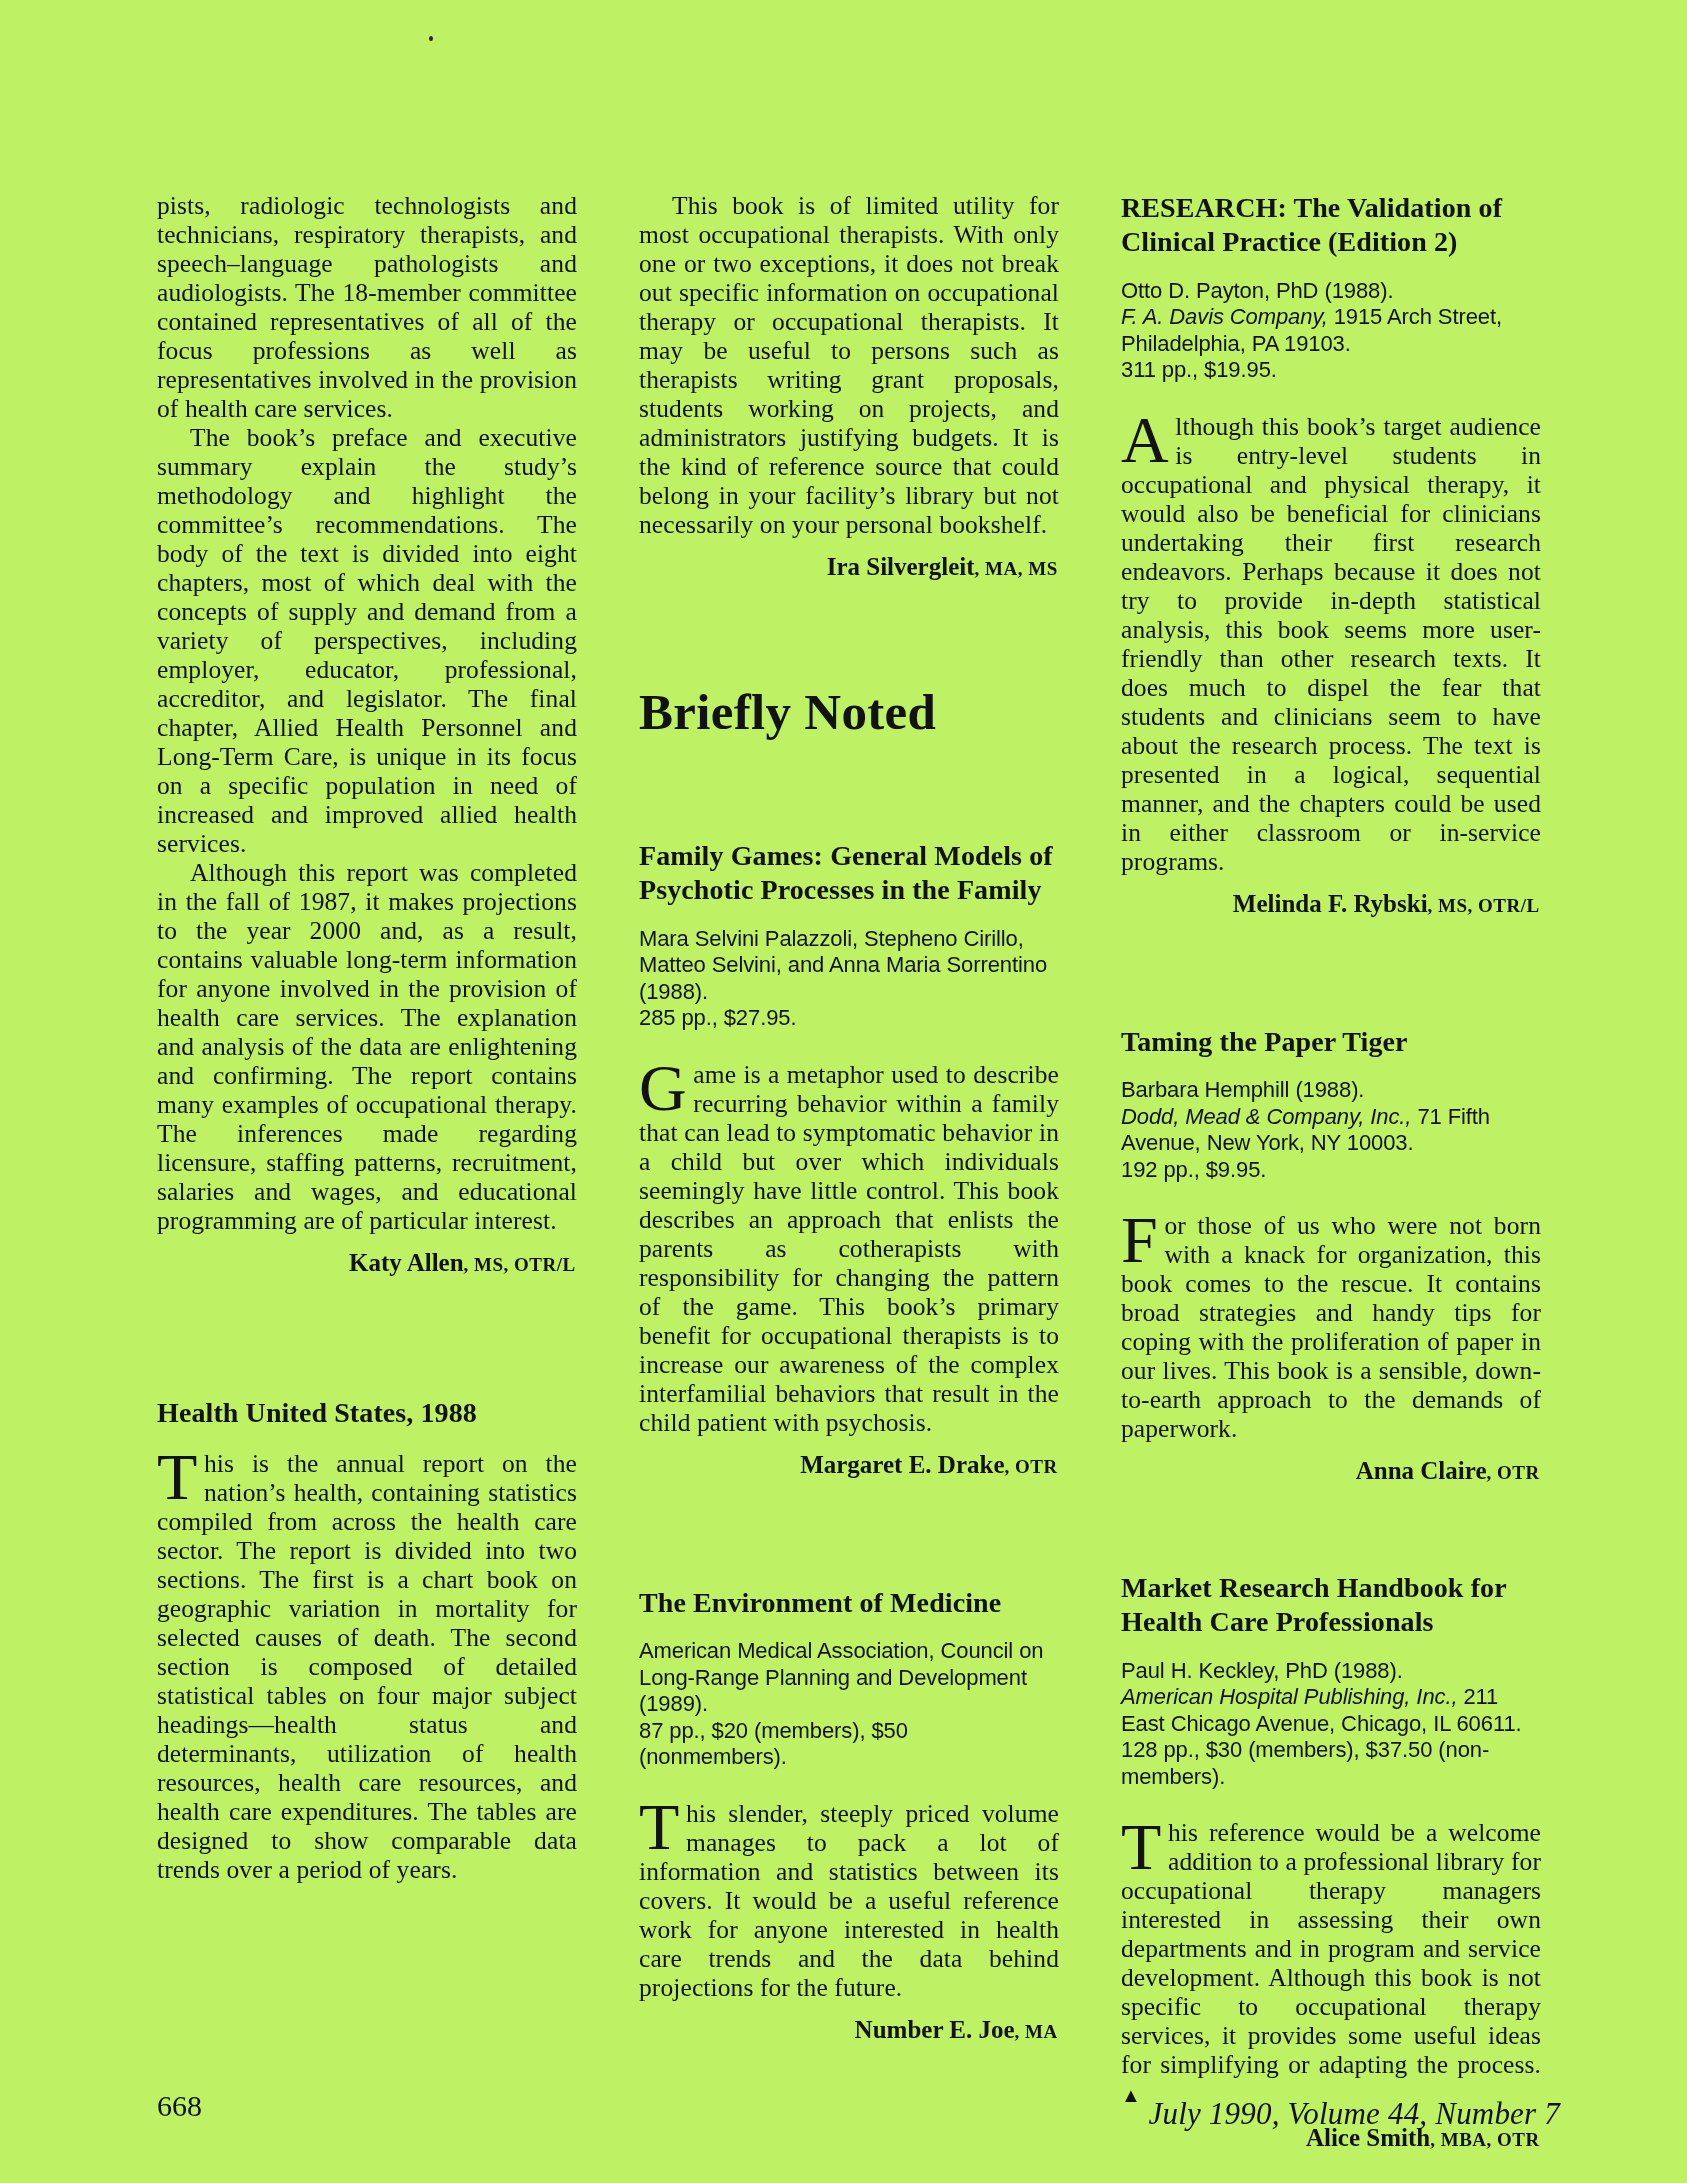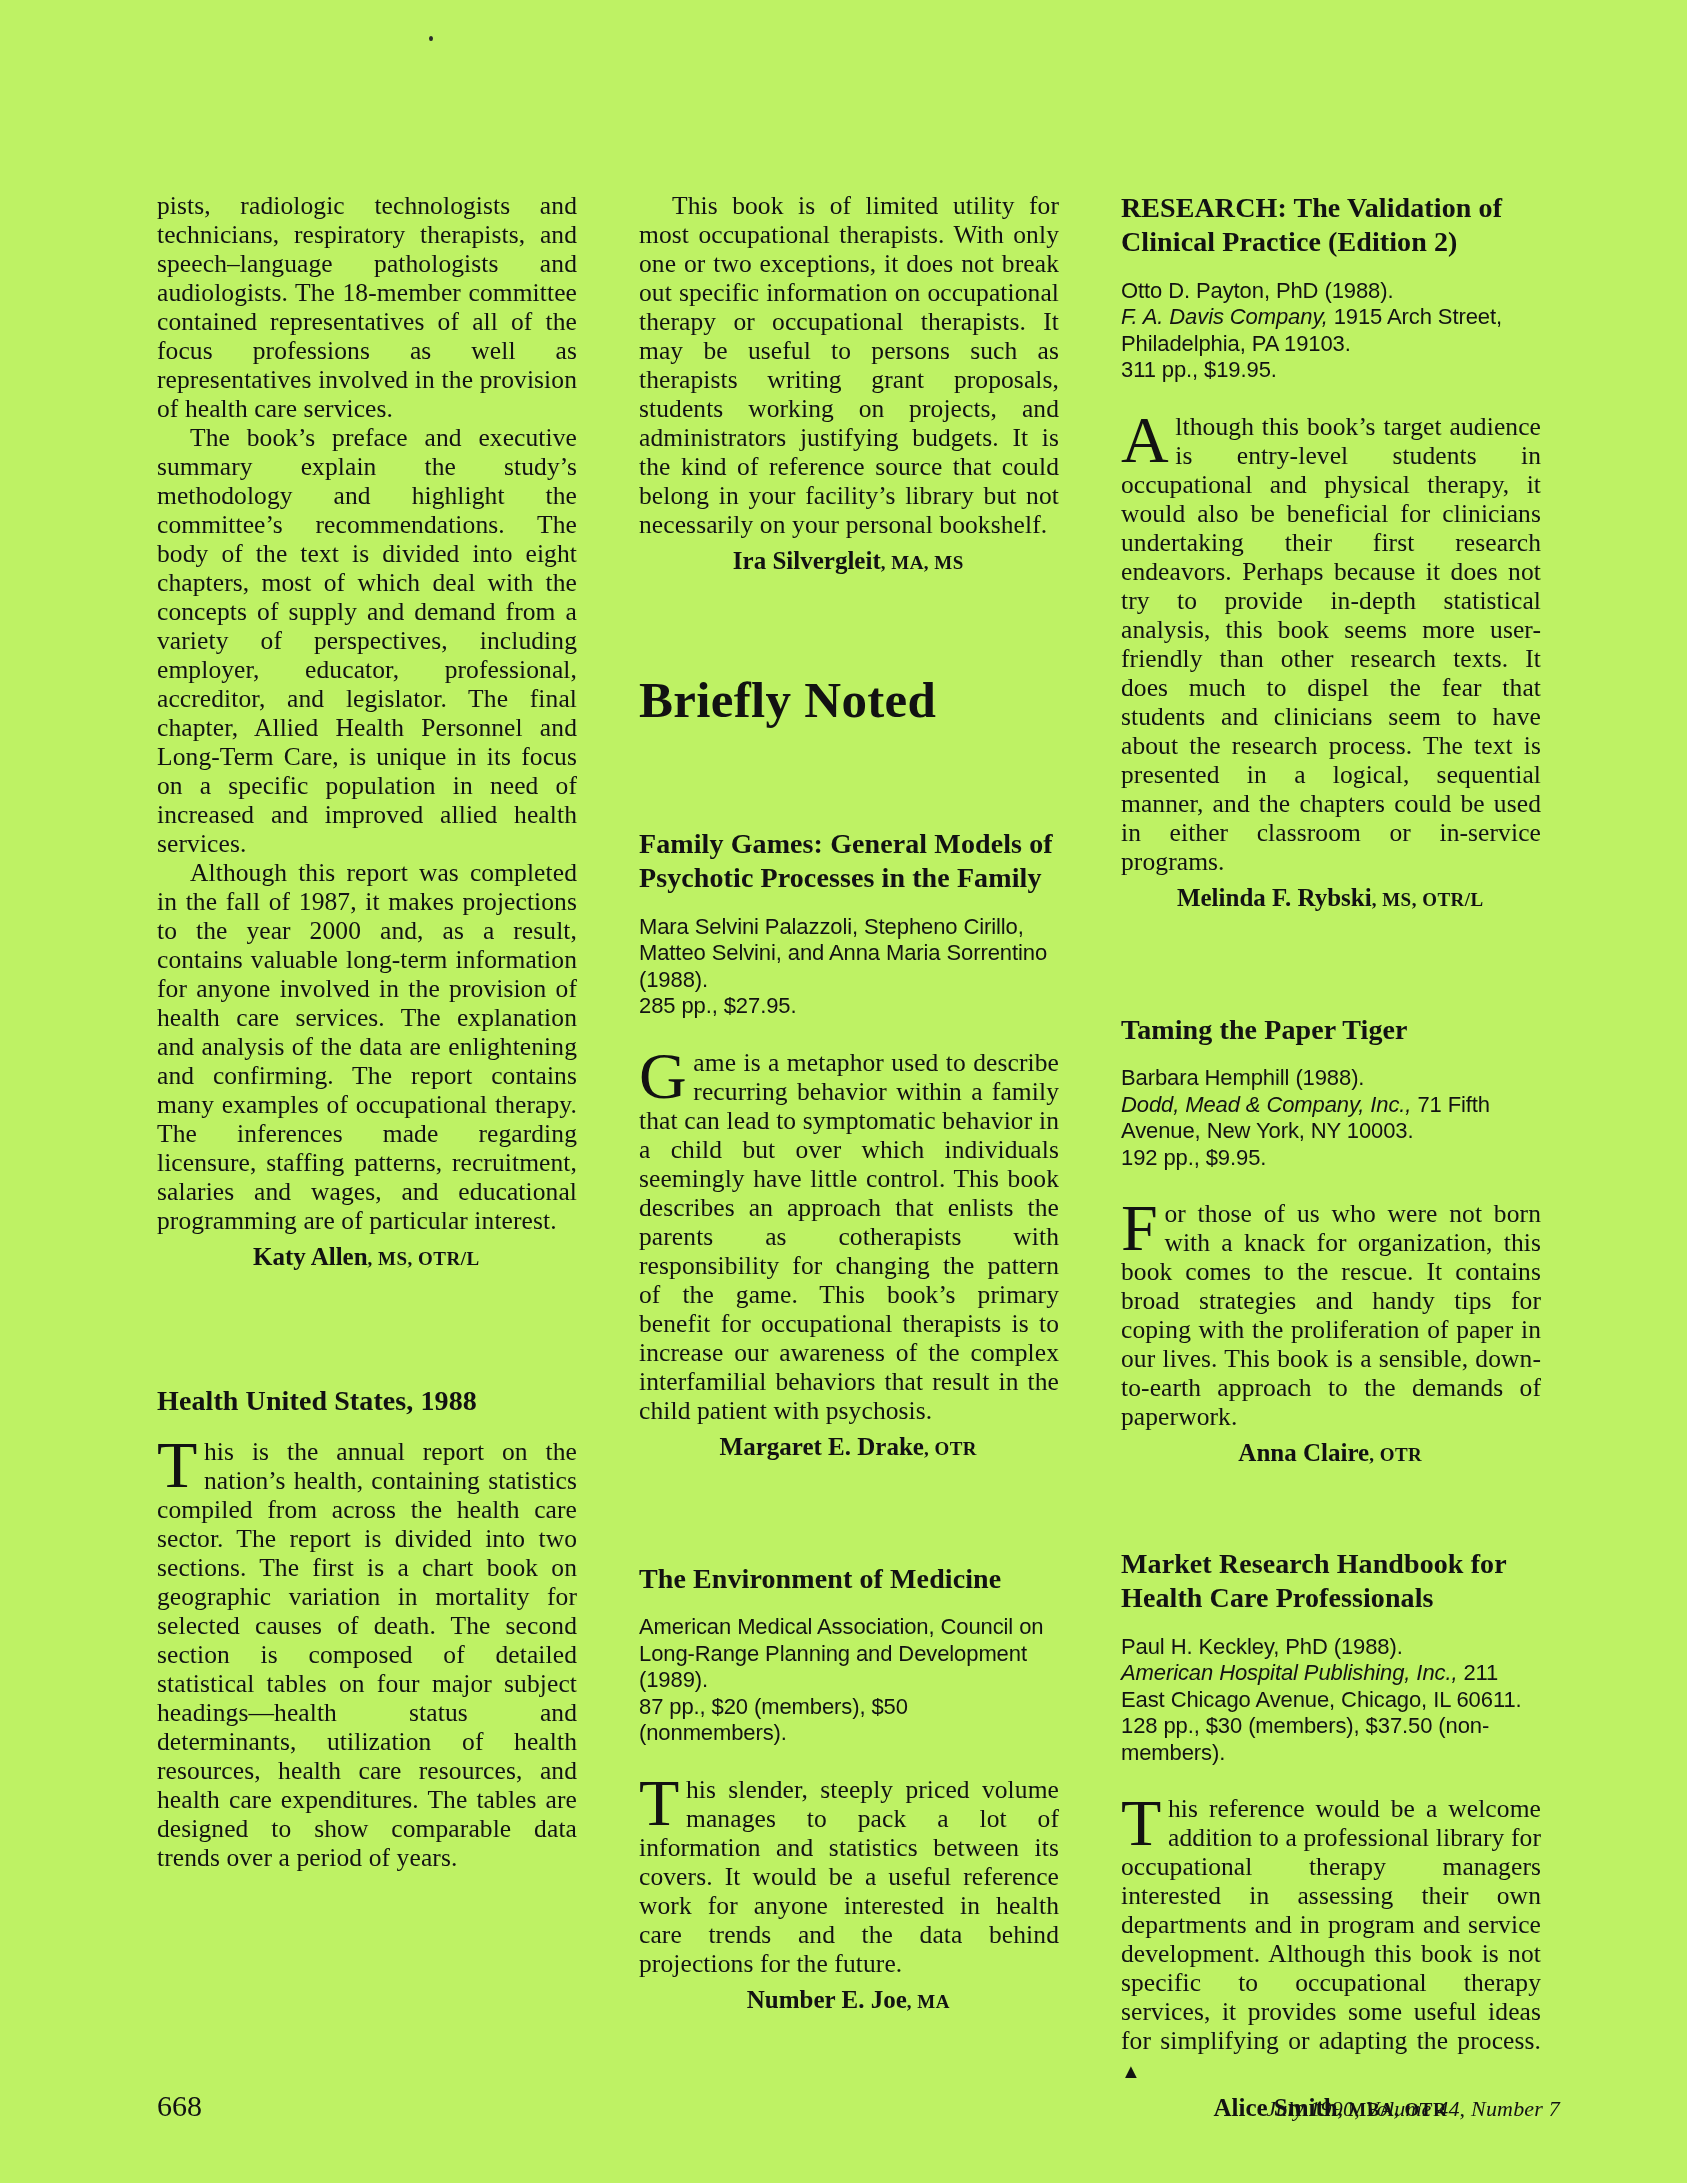--- a/index.html
+++ b/index.html
@@ -41,23 +41,23 @@
 
   .dropcap {
     float: left;
     font-size: 66px;
     line-height: 52px;
     padding: 2.6px 6.6px 0 0;
   }
 
   .byline {
     margin: 8px 1.3px 0 0;
-    text-align: center;
+    text-align: right;
     font-size: 25px;
-    line-height: 28px;
+    line-height: 40px;
     font-family: Liberation Serif, serif;
   }
   .byline-name { font-weight: bold; }
   .creds { font-weight: bold; font-size: 19px; letter-spacing: 0.5px; }
 
   .review { margin-top: 99px; }
   .review.first { margin-top: 0; }
 
   .book-title {
     font-size: 28px;
@@ -88,21 +88,21 @@
   .footer-pagenum {
     position: absolute;
     left: 157px;
     top: 2089px;
     font-size: 30px;
   }
   .footer-issue {
     position: absolute;
     right: 127px;
     top: 2096px;
-    font-size: 22px;
+    font-size: 31px;
     font-style: italic;
     letter-spacing: 0.2px;
   }
 </style>
 </head>
 <body>
 
 <div class="page">
   <div class="artifact-dot"></div>
 

